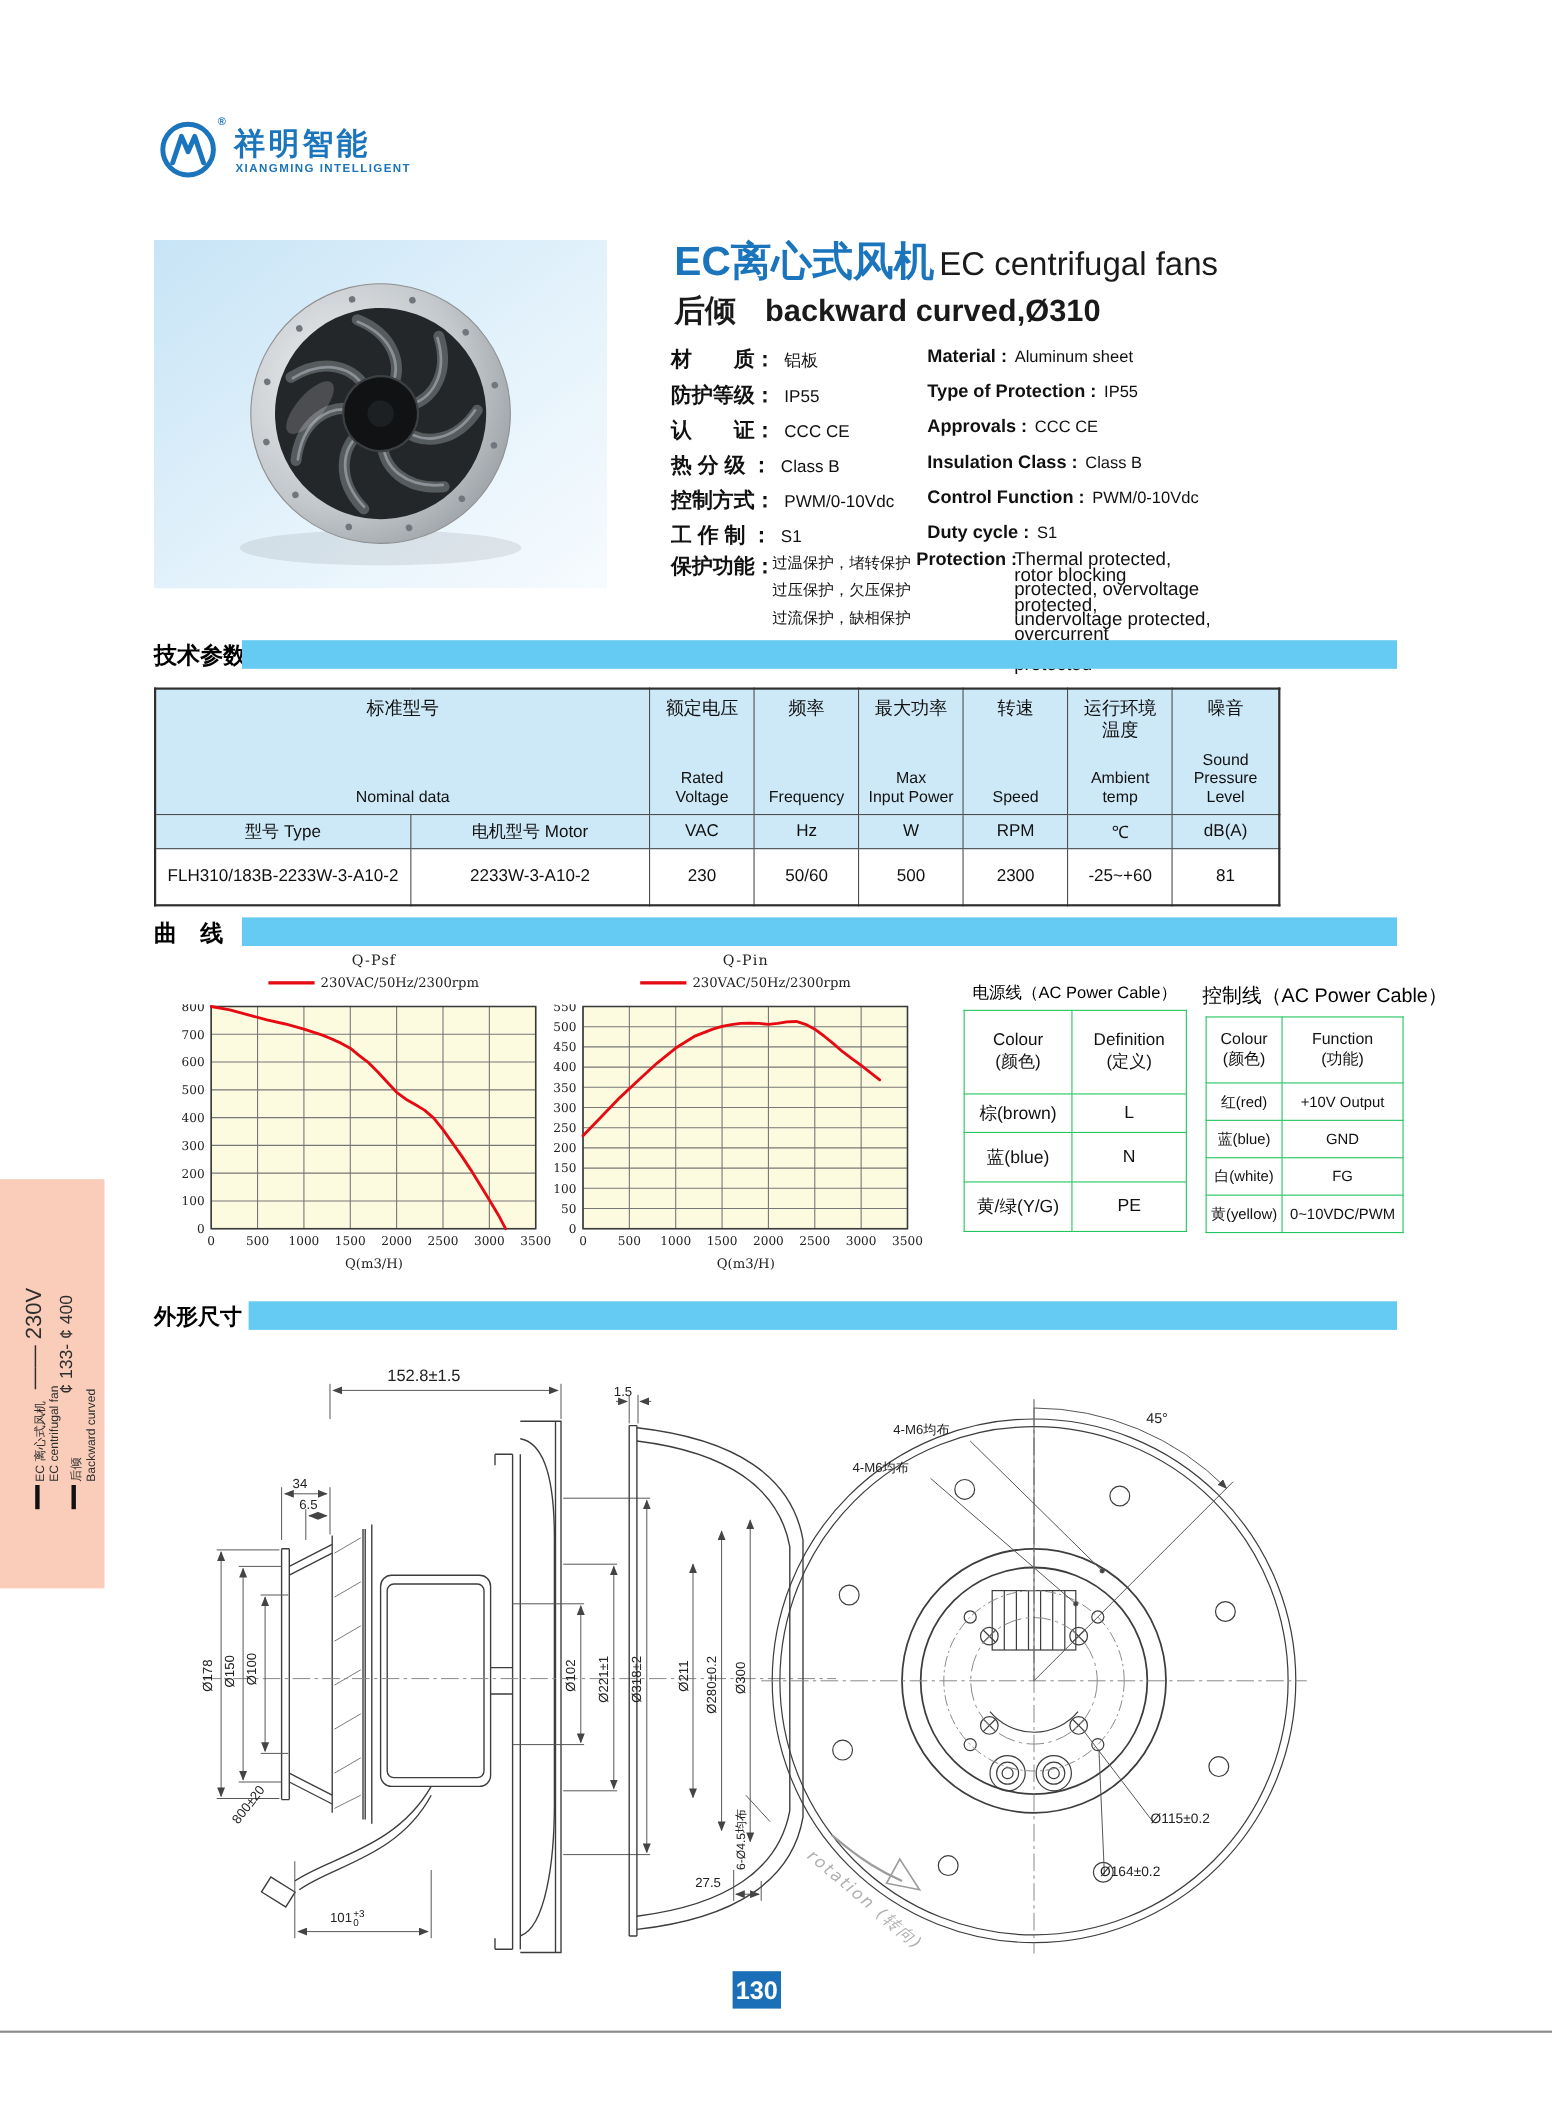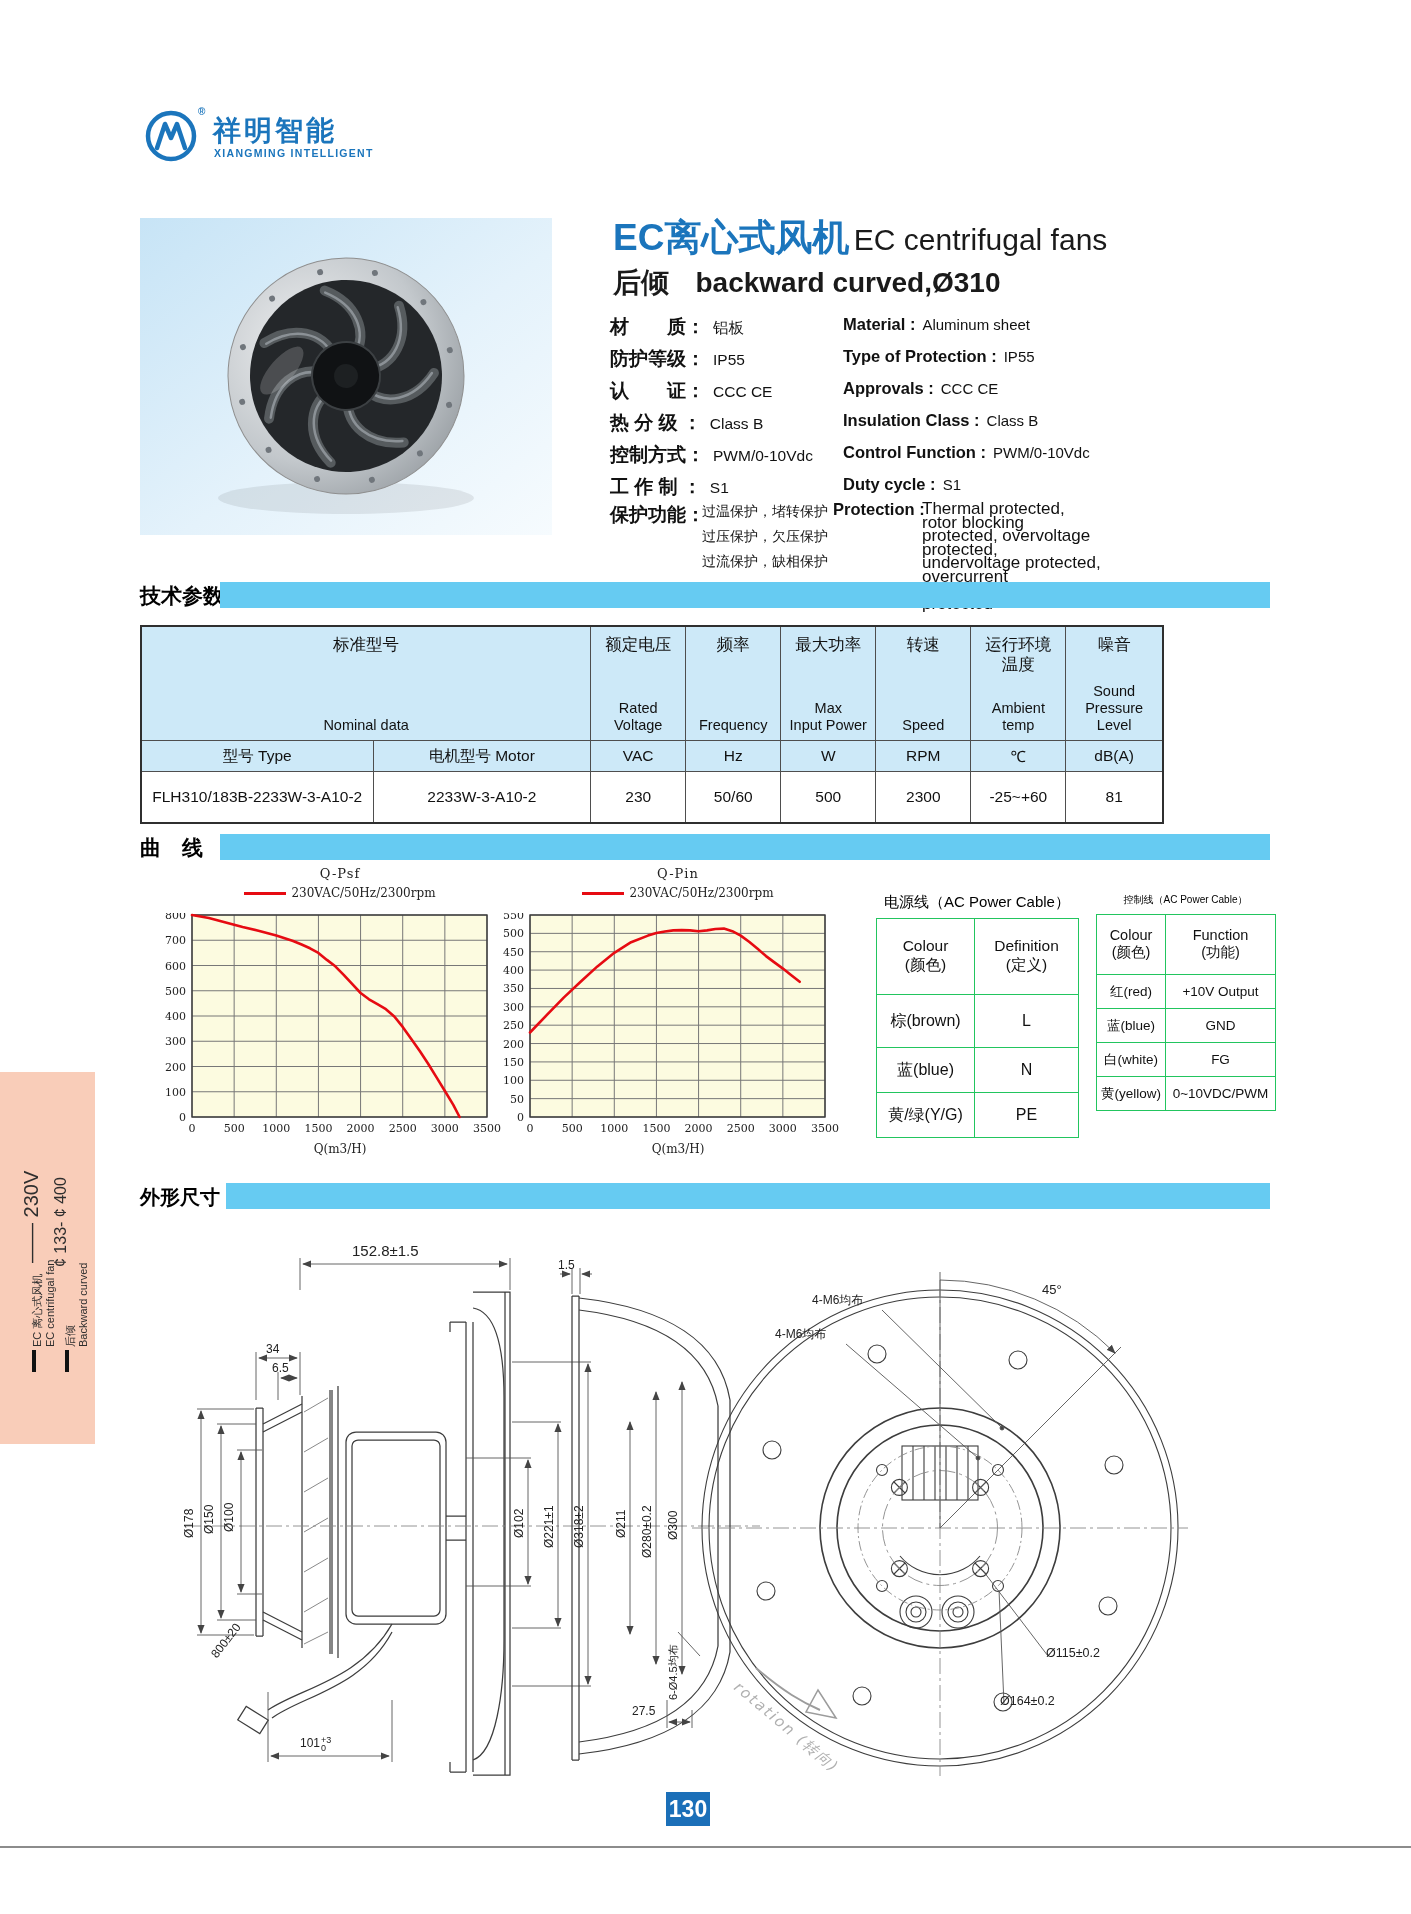--- a/index.html
+++ b/index.html
@@ -523,38 +523,38 @@
           <col style="width:98px">
           <col style="width:104px">
         </colgroup>
       <tbody>
           <tr style="height:76px;font-size:15.5px">
         <td>Colour
 (颜色)</td>
         <td>Definition
 (定义)</td>
       </tr>
-      <tr style="height:53px;font-size:16px">
+      <tr style="height:35px;font-size:16px">
         <td>棕(brown)</td>
             <td>L</td>
           </tr>
       <tr style="height:45px;font-size:16px">
         <td>蓝(blue)</td>
             <td>N</td>
           </tr>
       <tr style="height:45px;font-size:16px">
         <td>黄/绿(Y/G)</td>
             <td>PE</td>
           </tr>
     </tbody>
       </table>
   </div>
 
   <div class="abs" style="left:1093px;top:893px;width:185px">
-    <div class="ctab-title nw" style="font-size:10px">控制线（AC Power Cable）</div>
+    <div class="ctab-title nw" style="font-size:18px">控制线（AC Power Cable）</div>
     <table class="cable" style="margin-top:7px;width:179px;margin-left:3px">
       <colgroup>
           <col style="width:69px">
           <col style="width:110px">
         </colgroup>
       <tbody>
           <tr style="height:60px;font-size:14.5px">
         <td>Colour
 (颜色)</td>
         <td>Function

